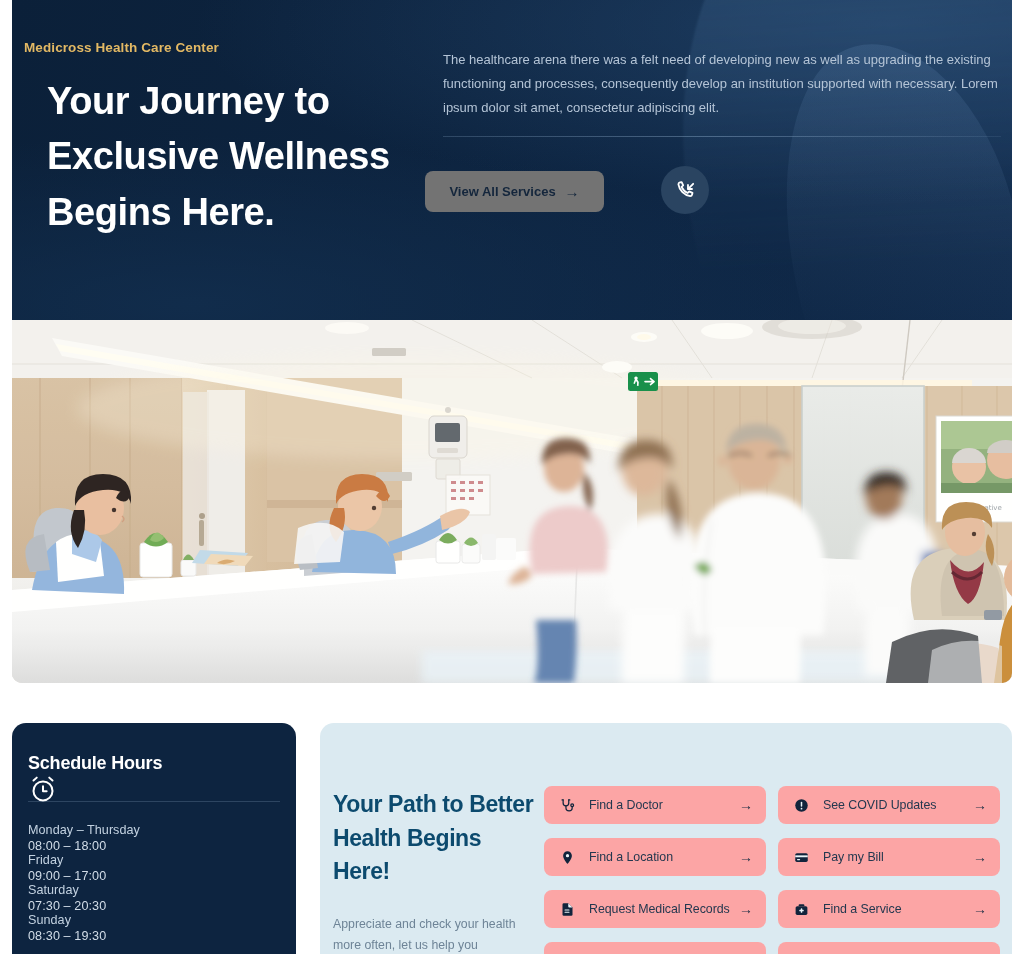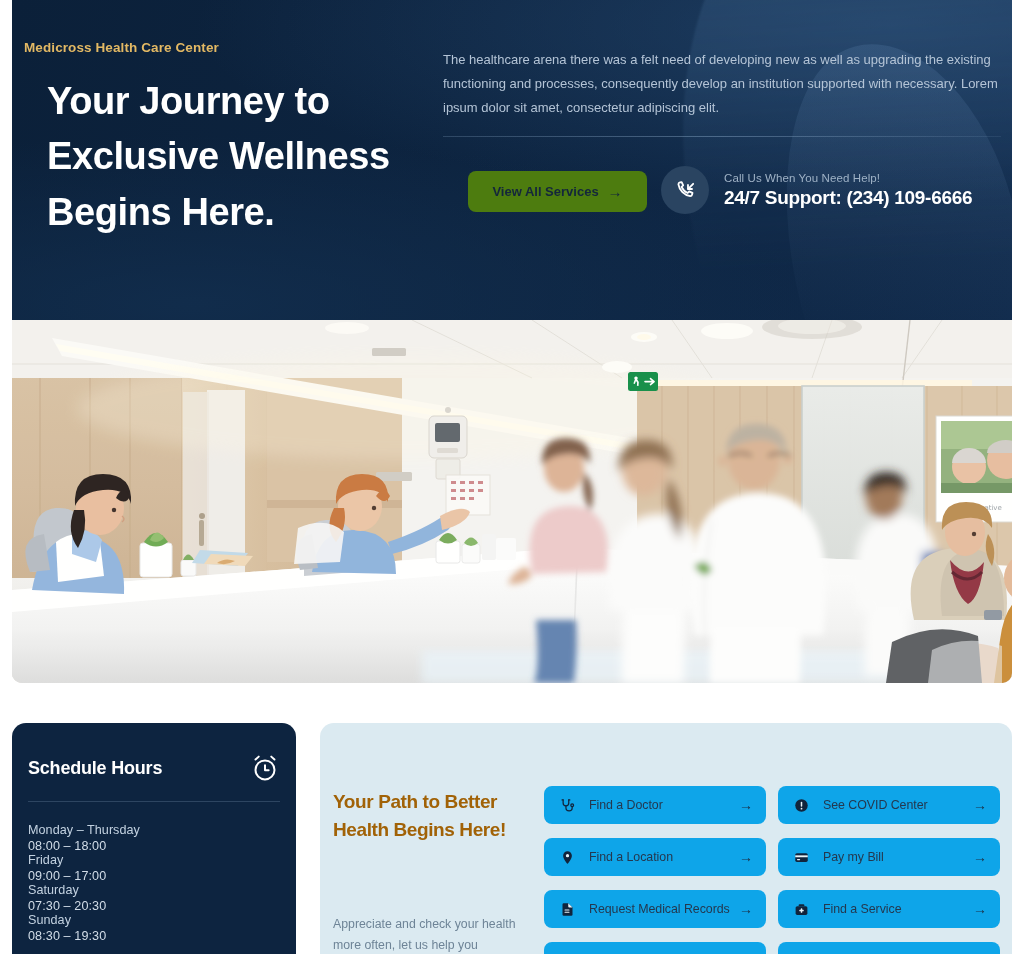--- a/index.html
+++ b/index.html
@@ -54,23 +54,23 @@
   }
   .hero-para {
     position:absolute; left:431px; top:48px; width:565px;
     font-size:13px; line-height:1.85; color:#b4c4d6;
   }
   .hero-divider {
     position:absolute; left:431px; top:136px; width:558px; height:1px;
     background:linear-gradient(90deg, rgba(160,190,220,.22), rgba(160,190,220,.38), rgba(160,190,220,.10));
   }
   .cta-btn {
-    position:absolute; left:456px; top:171px;
+    position:absolute; left:413px; top:171px;
     width:179px; height:41px; border-radius:8px;
-    background:#4d7c0f; border:none; cursor:pointer;
+    background:#737373; border:none; cursor:pointer;
     display:flex; align-items:center; justify-content:center; gap:9px;
     font-family:"Liberation Sans", sans-serif;
     font-size:13px; font-weight:700; color:#14263c;
   }
   .cta-btn .arrow { font-size:15px; line-height:1; margin-top:-1px; }
 
   .call-block {
     position:absolute; left:649px; top:166px;
     display:flex; align-items:center; gap:15px;
   }
@@ -92,21 +92,21 @@
   }
   .photo svg { display:block; width:1000px; height:363px; }
 
   
   .sched {
     position:absolute; left:12px; top:723px; width:284px; height:231px;
     background:#0d2440; border-radius:14px 14px 0 0; overflow:hidden;
   }
   .sched-head {
     position:absolute; left:16px; top:30px; right:16px;
-    display:flex; align-items:center; justify-content:space-between;
+    display:flex; justify-content:space-between;flex-direction:column;
   }
   .sched-title { font-size:18px; font-weight:700; color:#fff; letter-spacing:-.2px; }
   .clock-ico svg { width:30px; height:30px; display:block; }
   .sched-divider {
     position:absolute; left:16px; top:78px; right:16px; height:1px;
     background:rgba(160,185,212,.22);
   }
   .sched-list { position:absolute; left:16px; right:16px; top:100px; }
   .sched-row {
     display:flex; justify-content:space-between; align-items:baseline;
@@ -117,34 +117,34 @@
 
   
   .panel {
     position:absolute; left:320px; top:723px; width:692px; height:231px;
     background:#dbeaf1; border-radius:14px 14px 0 0; overflow:hidden;
   }
   .panel-head {
     position:absolute; left:13px; top:65px; width:205px;
   }
   .panel-title {
-    font-size:19px; font-weight:700; line-height:1.46;
-    color:#a16207; letter-spacing:-.4px;
+    font-size:23px; font-weight:700; line-height:1.46;
+    color:#0c4a6e; letter-spacing:-.4px;
   }
   .panel-sub {
     position:absolute; left:13px; top:191px; width:212px;
     font-size:12.3px; line-height:1.72; color:#6e8497;
   }
 
   .links {
     position:absolute; left:224px; top:63px; right:12px;
     display:grid; grid-template-columns:1fr 1fr; gap:14px 12px;
   }
   .link-card {
-    height:38px; background:#0ea5e9; border-radius:8px;
+    height:38px; background:#fca5a5; border-radius:8px;
     display:flex; align-items:center; padding:0 13px 0 15px;
     cursor:pointer;
   }
   .link-ico {
     width:17px; flex:0 0 17px; display:flex; align-items:center; justify-content:center;
     color:#11243c; margin-right:13px;
   }
   .link-ico svg { width:15px; height:15px; display:block; }
   .link-label {
     flex:1 1 auto; font-size:12.4px; color:#24384f; letter-spacing:-.05px;
@@ -172,24 +172,20 @@
         <span class="arrow">→</span>
       </button>
 
       <div class="call-block">
         <div class="call-ico">
           <svg viewBox="0 0 24 24" fill="none" stroke="#ffffff" stroke-width="1.9" stroke-linecap="round" stroke-linejoin="round">
             <path d="M6.2 3.6 8 3.2l1.6 3.5-1.7 1.5a12.5 12.5 0 0 0 6.4 6.4l1.5-1.7 3.5 1.6-.4 1.8c-.2.9-1 1.6-2 1.6A14.8 14.8 0 0 1 4.6 5.6c0-1 .7-1.8 1.6-2Z"></path>
             <path d="M20 5l-5.2 5.2"></path>
             <path d="M14.6 6.2v4.2h4.2"></path>
           </svg>
-        </div>
-        <div class="call-text">
-          <div class="call-label">Call Us When You Need Help!</div>
-          <div class="call-num">24/7 Support: (234) 109-6666</div>
         </div>
       </div>
     </div>
   </section>
 
   <figure class="photo">
     <svg viewBox="0 0 1000 363" preserveAspectRatio="xMidYMid slice" aria-hidden="true">
       <defs>
         <linearGradient id="wood" x1="0" y1="0" x2="0" y2="1">
           <stop offset="0%" stop-color="#d9c3a6"></stop>
@@ -538,21 +534,21 @@
       </div>
 
       <div class="link-card">
         <span class="link-ico">
           <svg viewBox="0 0 24 24" fill="currentColor">
             <circle cx="12" cy="12" r="10"></circle>
             <rect x="10.8" y="6" width="2.4" height="8" rx="1.2" fill="#eaf4f8"></rect>
             <circle cx="12" cy="17" r="1.4" fill="#eaf4f8"></circle>
           </svg>
         </span>
-        <span class="link-label">See COVID Center</span>
+        <span class="link-label">See COVID Updates</span>
         <span class="link-arrow">→</span>
       </div>
 
       <div class="link-card">
         <span class="link-ico">
           <svg viewBox="0 0 24 24" fill="currentColor">
             <path d="M12 2C8.1 2 5 5.1 5 9c0 5.2 6.1 12.2 6.4 12.5a.8.8 0 0 0 1.2 0C12.9 21.2 19 14.2 19 9c0-3.9-3.1-7-7-7Z"></path>
             <circle cx="12" cy="9" r="2.6" fill="#eaf4f8"></circle>
           </svg>
         </span>

